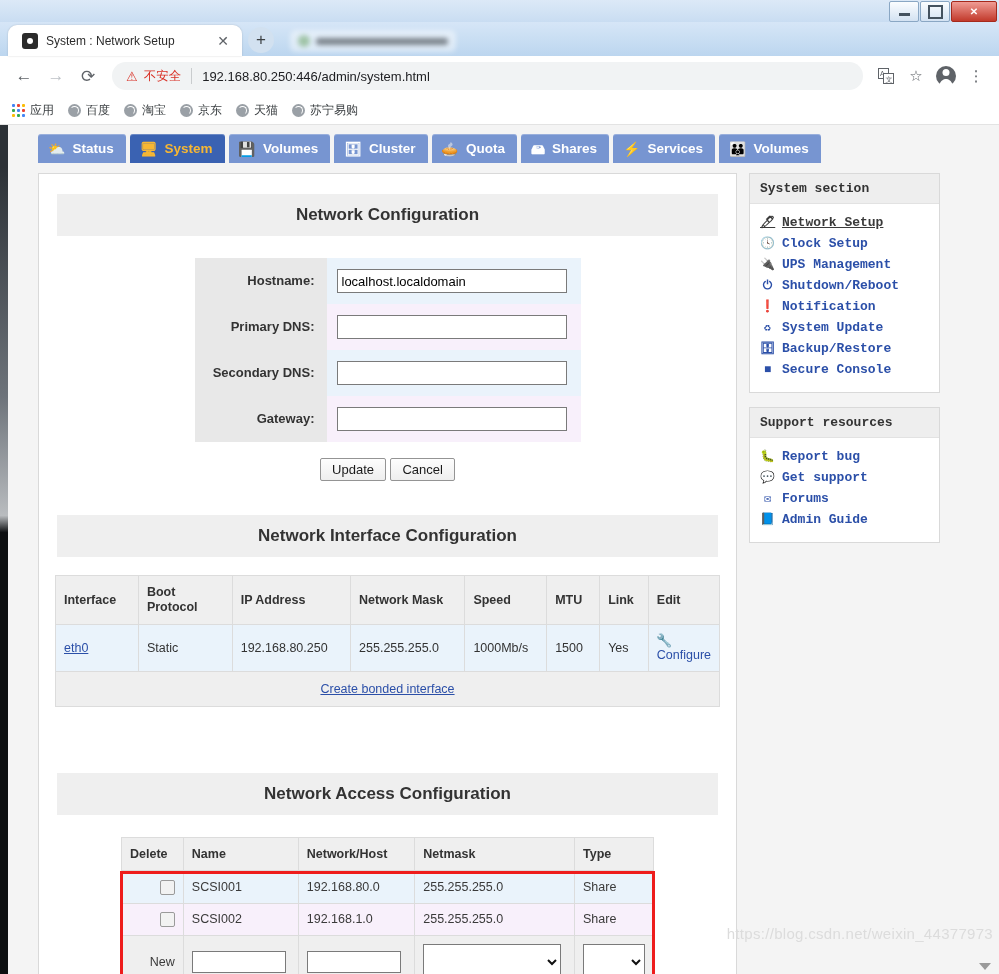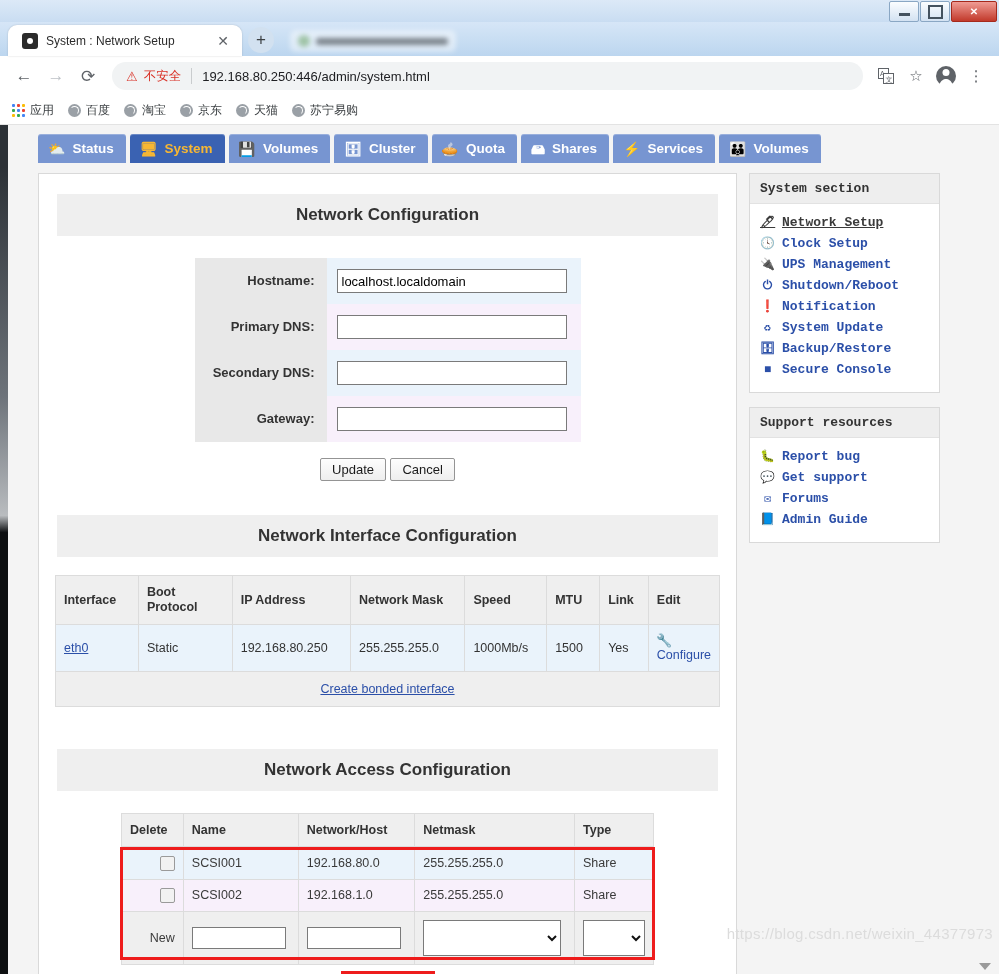--- a/index.html
+++ b/index.html
@@ -818,21 +818,21 @@
               </tr>
               <tr class="bonded-row">
                 <td colspan="8">
                   <a class="lnk" href="#">Create bonded interface</a>
                 </td>
               </tr>
             </tbody>
               </table>
           </div>
 
-          <div class="section-title" style="margin-top:42px;">Network Access Configuration</div>
+          <div class="section-title" style="margin-top:66px;">Network Access Configuration</div>
 
           <div class="access-wrap">
             <table class="access">
               <tbody>
                   <tr>
                 <th style="width:56px">Delete</th>
                 <th style="width:104px">Name</th>
                 <th style="width:108px">Network/Host</th>
                 <th style="width:150px">Netmask</th>
                 <th>Type</th>

